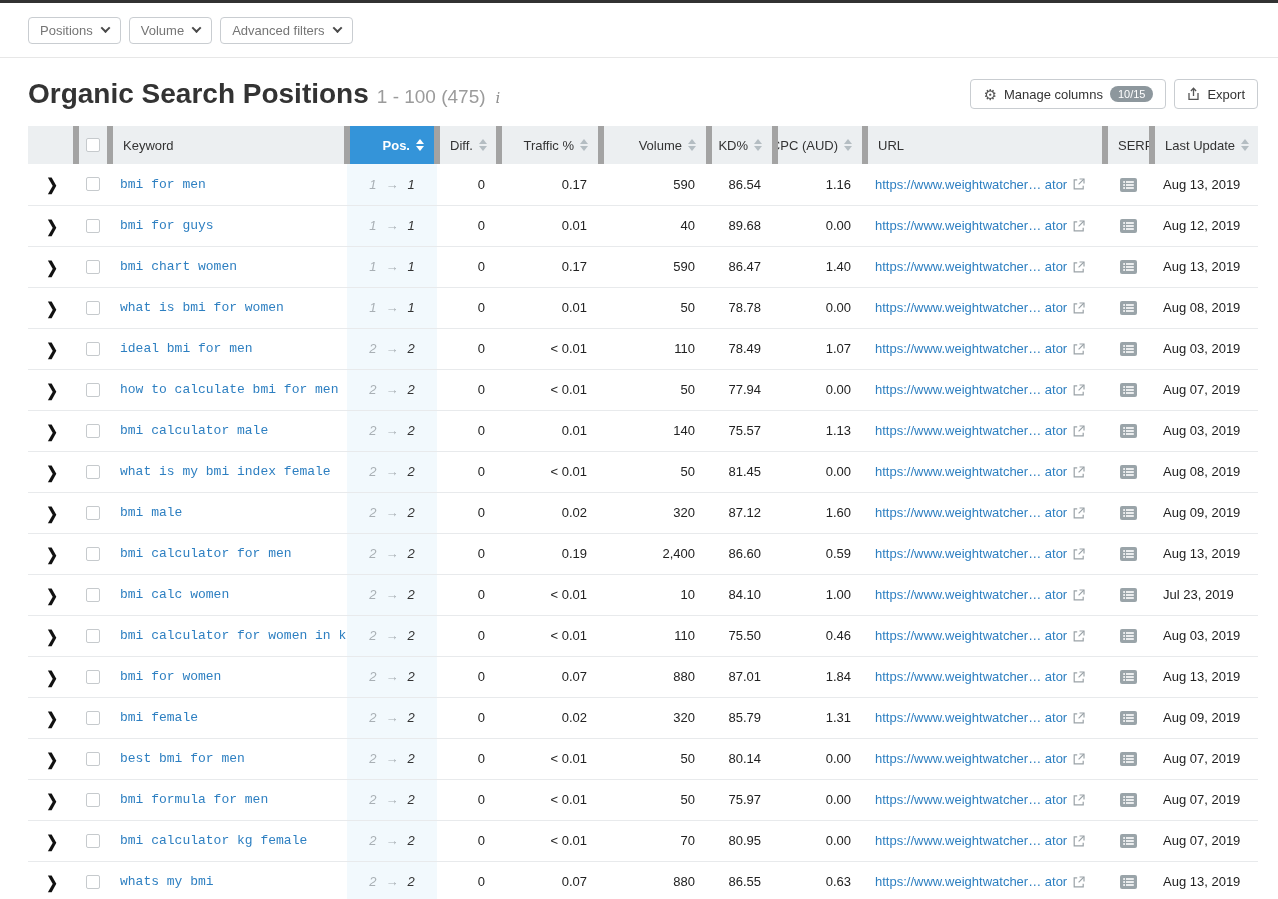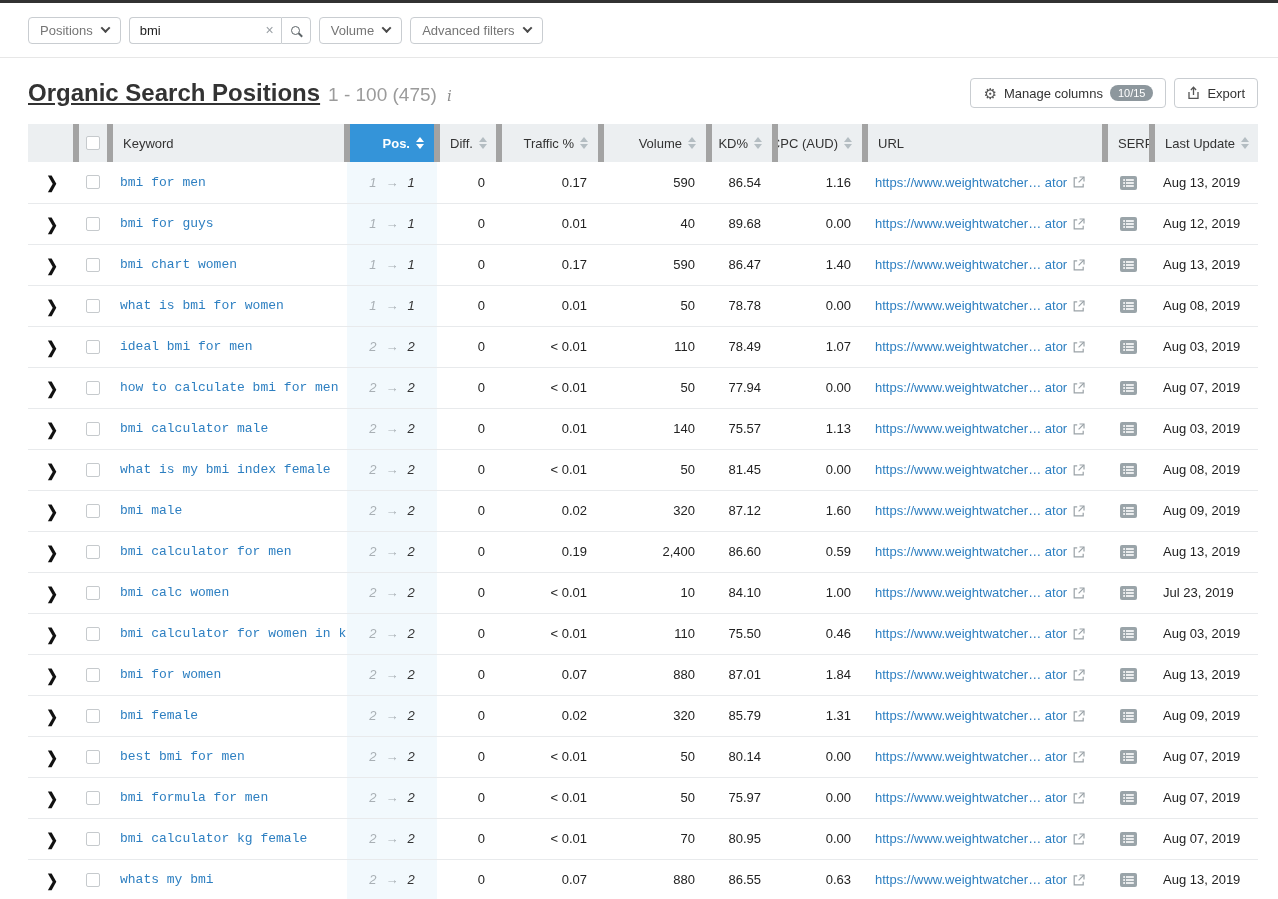--- a/index.html
+++ b/index.html
@@ -14,21 +14,21 @@
   .search-input-wrap { position:relative; }
   .search-input { width:152px; height:27px; border:1px solid #c9cdd1; border-right:none; border-radius:4px 0 0 4px; padding:0 26px 0 10px; font-size:13px; color:#222; font-family:"Liberation Sans", sans-serif; outline:none; }
   .clear-x { position:absolute; right:7px; top:5px; color:#9aa0a5; font-size:14px; line-height:16px; cursor:pointer; }
   .search-btn { width:30px; height:27px; border:1px solid #c9cdd1; border-radius:0 4px 4px 0; background:#fff; display:flex; align-items:center; justify-content:center; cursor:pointer; }
   .mag { position:relative; width:9px; height:9px; border:1.7px solid #5d6468; border-radius:50%; }
   .mag::after { content:""; position:absolute; width:5px; height:1.8px; background:#5d6468; right:-4px; bottom:-2px; transform:rotate(45deg); }
 
   
   .title-row { display:flex; align-items:center; justify-content:space-between; padding:20px 20px 16px 28px; }
   .title-left { display:flex; align-items:baseline; gap:8px; }
-  .page-title { font-size:24px; font-weight:bold; color:#333;text-decoration:underline; }
+  .page-title { font-size:28px; font-weight:bold; color:#333; }
   .title-range { font-size:19px; color:#9b9b9b; font-weight:normal; }
   .info-i { font-family:"DejaVu Serif", serif; font-style:italic; font-size:15px; color:#8d8d8d; cursor:pointer; padding:0 2px; }
   .title-actions { display:flex; gap:8px; }
   .btn { display:inline-flex; align-items:center; gap:7px; height:30px; padding:0 12px; border:1px solid #c9cdd1; border-radius:4px; background:#fff; font-size:13px; color:#333; cursor:pointer; }
   .gear { font-size:15px; color:#555; line-height:1; }
   .badge { background:#8d979d; color:#fff; font-size:11px; line-height:16px; padding:0 8px; border-radius:9px; }
 
   
   .tbl { margin:0 20px 0 28px; width:1230px; border-collapse:collapse; table-layout:fixed; font-size:13px; }
   .tbl th, .tbl td { overflow:hidden; white-space:nowrap; }
@@ -64,29 +64,20 @@
 </style>
 </head>
 <body>
 
 <div class="top-accent"></div>
 
 <div class="filter-bar">
   <div class="ctl">
     <span>Positions</span>
     <span class="chev"></span>
-  </div>
-  <div class="search-group">
-    <span class="search-input-wrap">
-      <input class="search-input" type="text" value="bmi" style="">
-      <span class="clear-x">×</span>
-    </span>
-    <button class="search-btn">
-      <span class="mag"></span>
-    </button>
   </div>
   <div class="ctl">
     <span>Volume</span>
     <span class="chev"></span>
   </div>
   <div class="ctl">
     <span>Advanced filters</span>
     <span class="chev"></span>
   </div>
 </div>

